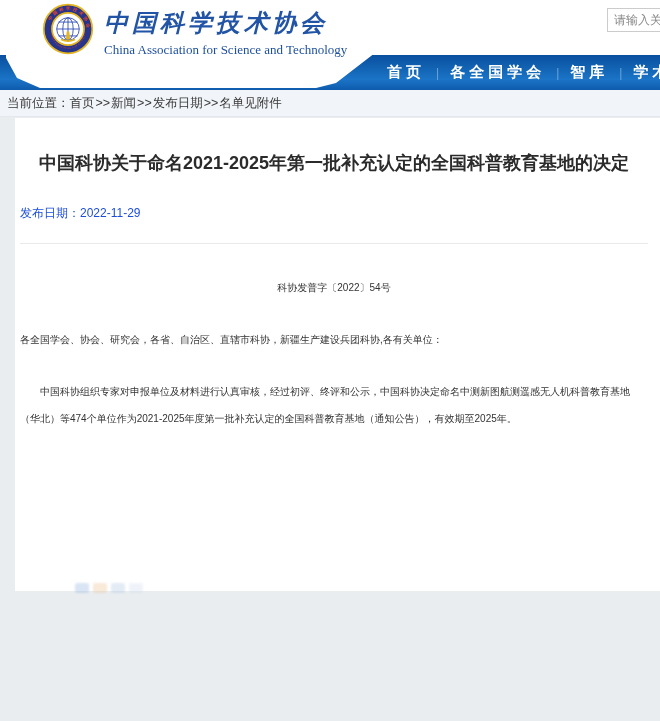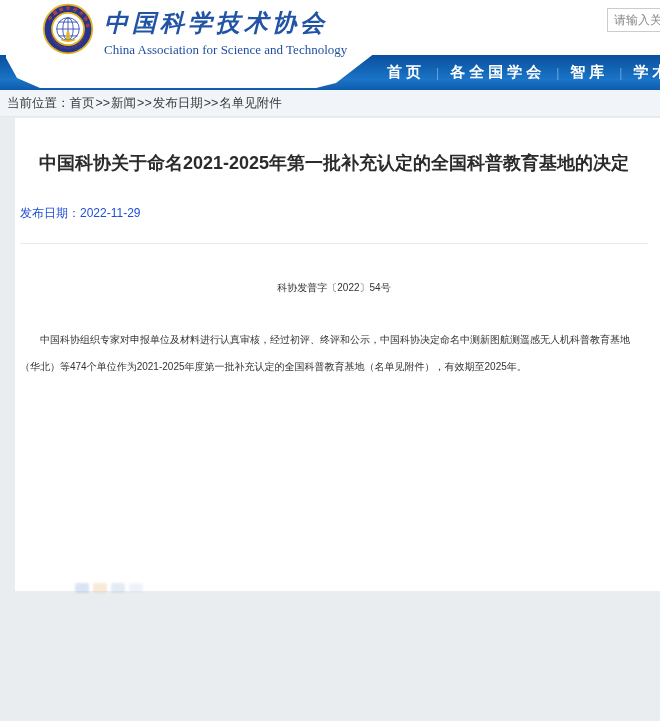--- a/index.html
+++ b/index.html
@@ -151,22 +151,23 @@
     <h1 class="article-title">中国科协关于命名2021-2025年第一批补充认定的全国科普教育基地的决定</h1>
 
     <div class="pub-date">
       <span>发布日期：</span><span>2022-11-29</span>
     </div>
 
     <div class="divider"></div>
 
     <div class="doc-number body-text">科协发普字〔2022〕54号</div>
 
+    <div class="body-text salutation">各全国学会、协会、研究会，各省、自治区、直辖市科协，新疆生产建设兵团科协,各有关单位：</div>
 
-    <p class="body-text para">中国科协组织专家对申报单位及材料进行认真审核，经过初评、终评和公示，中国科协决定命名中测新图航测遥感无人机科普教育基地（华北）等474个单位作为2021-2025年度第一批补充认定的全国科普教育基地（名单见附件），有效期至2025年。</p>
+    <p class="body-text para">中国科协组织专家对申报单位及材料进行认真审核，经过初评、终评和公示，中国科协决定命名中测新图航测遥感无人机科普教育基地（华北）等474个单位作为2021-2025年度第一批补充认定的全国科普教育基地（通知公告），有效期至2025年。</p>
 
     <div class="body-text attachment-line">
       <span class="doc-icon"></span>
     </div>
 
     <div class="cutoff-row">
       <i style="background:#7ba2d8"></i>
       <i style="background:#e7b37a"></i>
       <i style="background:#9db9de"></i>
       <i style="background:#c9d6ea"></i>

